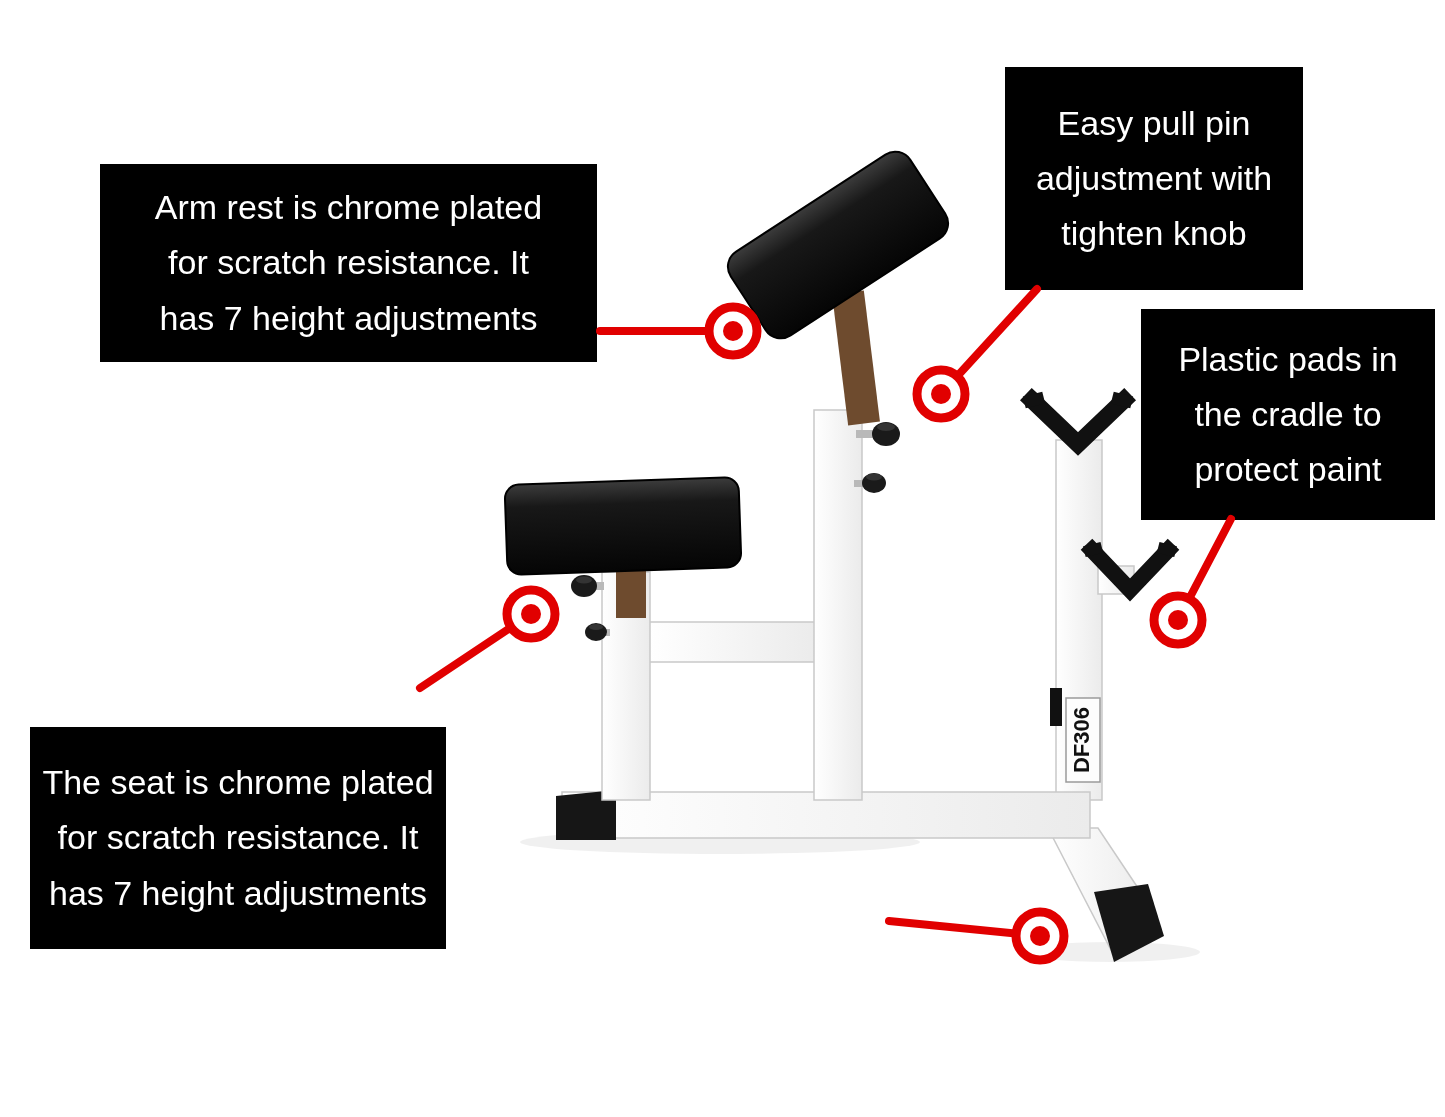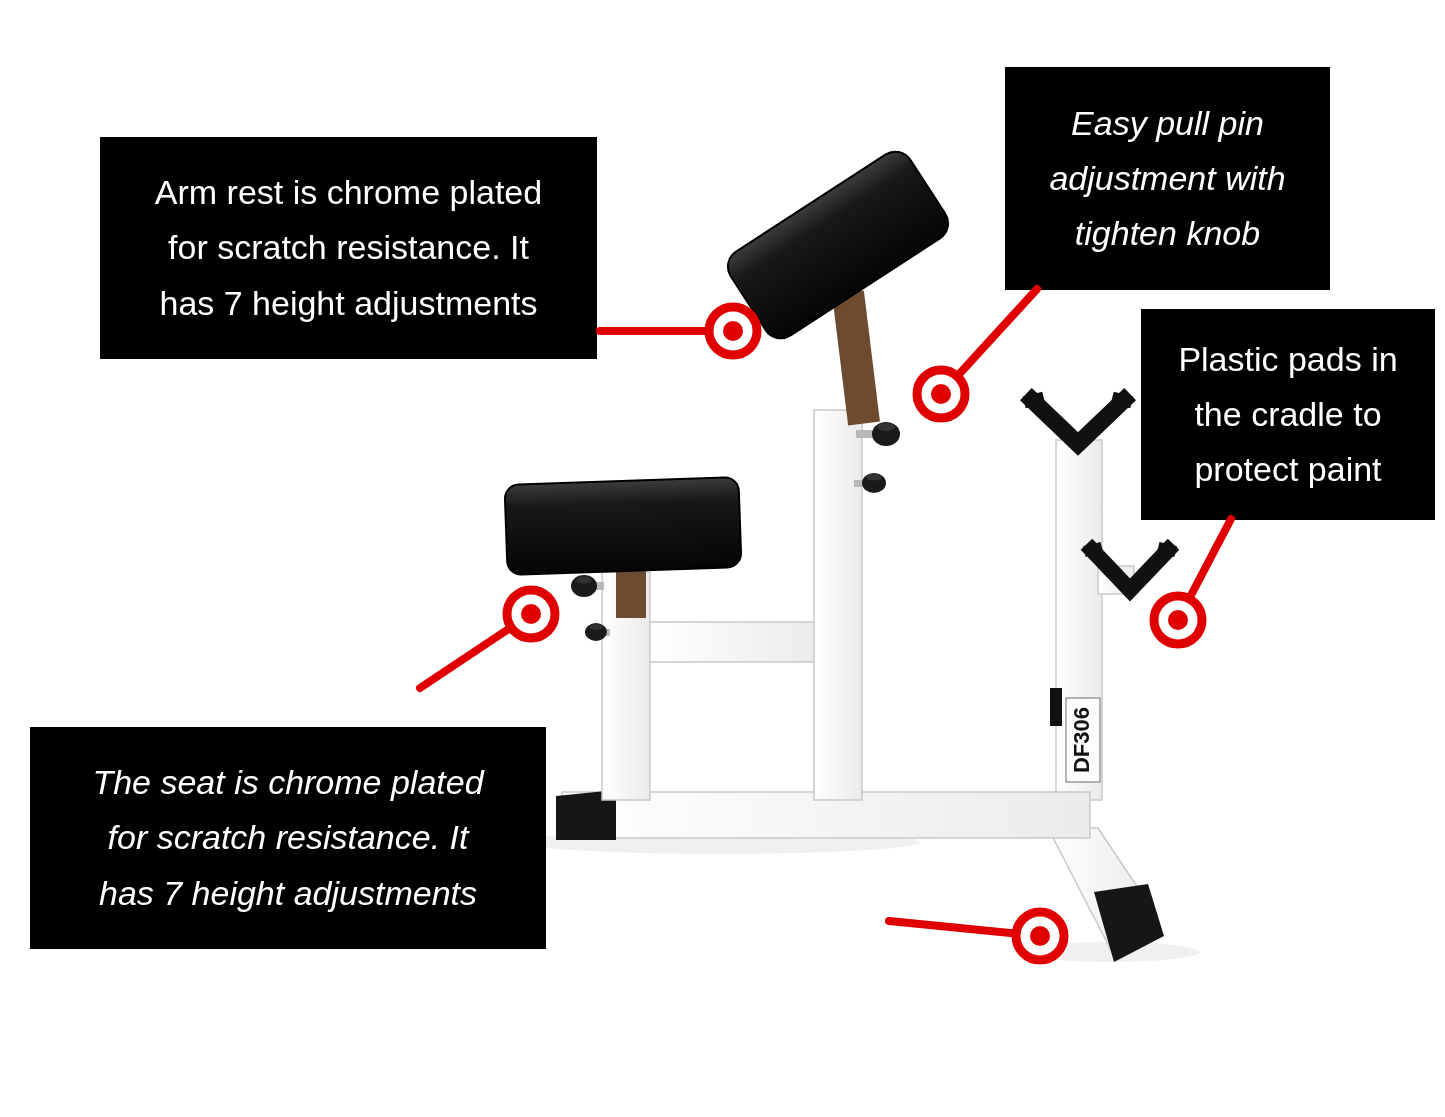--- a/index.html
+++ b/index.html
@@ -26,24 +26,24 @@
     display: flex;
     align-items: center;
     justify-content: center;
     text-align: center;
     white-space: pre-line;
     font-size: 34px;
     line-height: 1.62;
     padding: 6px 10px;
     box-sizing: border-box;
   }
-  #callout-arm-rest   { left: 100px;  top: 137px; width: 497px; height: 222px; }
-  #callout-pull-pin   { left: 1005px; top: 67px;  width: 325px; height: 223px; font-style: italic; }
+  #callout-arm-rest   { left: 100px;  top: 164px; width: 497px; height: 198px; }
+  #callout-pull-pin   { left: 1005px; top: 67px;  width: 298px; height: 223px; }
   #callout-cradle-pads{ left: 1141px; top: 309px; width: 294px; height: 211px; }
-  #callout-seat       { left: 30px;   top: 727px; width: 516px; height: 222px; font-style: italic; }
+  #callout-seat       { left: 30px;   top: 727px; width: 416px; height: 222px; }
   #callout-end-caps   { left: 566px;  top: 855px; width: 319px; height: 224px; }
 </style>
 </head>
 <body>
 
 <div class="stage">
 
   <svg id="bench-layer" class="layer" viewBox="0 0 1445 1117">
     <defs>
       <linearGradient id="padGrad" x1="0" y1="0" x2="0" y2="1">

